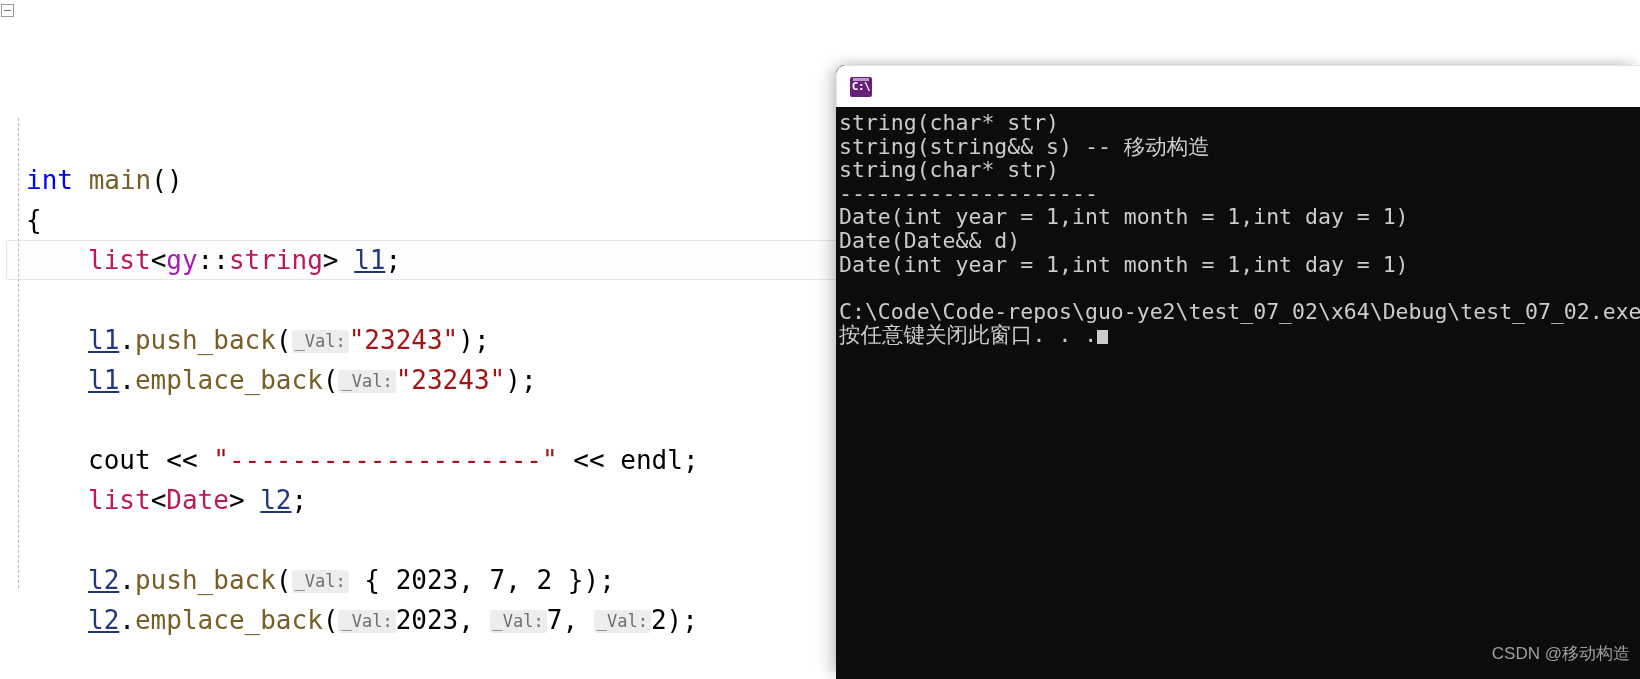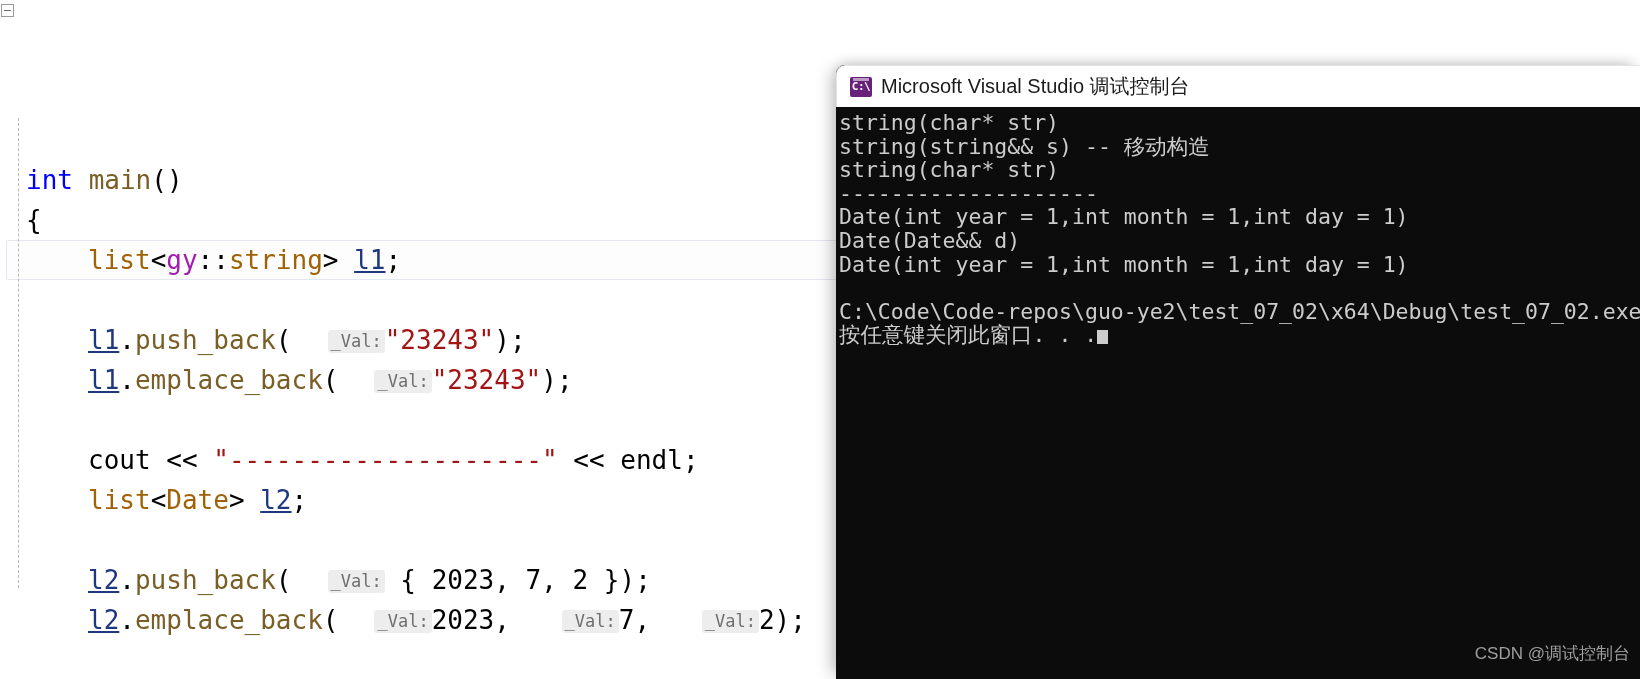--- a/index.html
+++ b/index.html
@@ -60,34 +60,33 @@
     top: 118px;
     width: 0;
     height: 470px;
     border-left: 1px dashed #b9b9b9;
     z-index: 2;
   }
 
   
   .kw   { color: #0000ff; }           
   .fn   { color: #795e26; }           
-  .typ  { color: #a16207; }           
+  .typ  { color: #be185d; }           
   .var  { color: #1f377f; text-decoration: underline; }           
   .str  { color: #a31515; }
   .punc { color: #000000; }
   .ns   { color: #a21caf; }
   .hintpill {
     background: #ededed;
     color: #6f6f6f;
     font-size: 17px;
     padding: 1px 3px 2px 3px;
     border-radius: 3px;
     vertical-align: 2px;
     font-family: "DejaVu Sans Mono", "Liberation Mono", monospace;
-    margin-left: 36px;
   }
 
   
   .i0 { padding-left: 10px; }
   .i1 { padding-left: 72px; }
 
   
   #console-window {
     position: absolute;
     left: 836px; top: 65px;
@@ -175,19 +174,18 @@
     <div class="guide"></div>
     <div id="editor-lines"><div class="ln"><span class="txt i0"><span class="kw">int</span><span class="punc"> </span><span class="fn">main</span><span class="punc">()</span></span></div><div class="ln"><span class="txt i0"><span class="punc">{</span></span></div><div class="ln"><div class="hl-band"></div><span class="txt i1"><span class="typ">list</span><span class="punc">&lt;</span><span class="ns">gy</span><span class="punc">::</span><span class="typ">string</span><span class="punc">&gt; </span><span class="var">l1</span><span class="punc">;</span></span></div><div class="ln"><span class="txt i1">&nbsp;</span></div><div class="ln"><span class="txt i1"><span class="var">l1</span><span class="punc">.</span><span class="fn">push_back</span><span class="punc">(</span><span class="hintpill">_Val:</span><span class="str">"23243"</span><span class="punc">);</span></span></div><div class="ln"><span class="txt i1"><span class="var">l1</span><span class="punc">.</span><span class="fn">emplace_back</span><span class="punc">(</span><span class="hintpill">_Val:</span><span class="str">"23243"</span><span class="punc">);</span></span></div><div class="ln"><span class="txt i1">&nbsp;</span></div><div class="ln"><span class="txt i1"><span class="punc">cout</span><span class="punc"> &lt;&lt; </span><span class="str">"--------------------"</span><span class="punc"> &lt;&lt; </span><span class="punc">endl</span><span class="punc">;</span></span></div><div class="ln"><span class="txt i1"><span class="typ">list</span><span class="punc">&lt;</span><span class="typ">Date</span><span class="punc">&gt; </span><span class="var">l2</span><span class="punc">;</span></span></div><div class="ln"><span class="txt i1">&nbsp;</span></div><div class="ln"><span class="txt i1"><span class="var">l2</span><span class="punc">.</span><span class="fn">push_back</span><span class="punc">(</span><span class="hintpill">_Val:</span><span class="punc"> { 2023, 7, 2 });</span></span></div><div class="ln"><span class="txt i1"><span class="var">l2</span><span class="punc">.</span><span class="fn">emplace_back</span><span class="punc">(</span><span class="hintpill">_Val:</span><span class="punc">2023, </span><span class="hintpill">_Val:</span><span class="punc">7, </span><span class="hintpill">_Val:</span><span class="punc">2);</span></span></div><div class="ln"><span class="txt i1">&nbsp;</span></div></div>
   </div>
 
   <div id="console-window">
     <div id="console-titlebar">
       <span id="console-icon">
         <span class="bar"></span>
         <span class="glyph">C:\</span>
       </span>
-      <span id="console-title-text">Microsoft Visual Studio 调试控制台</span>
     </div>
     <div id="console-body"><div class="cl">string(char* str)</div><div class="cl">string(string&amp;&amp; s) -- 移动构造</div><div class="cl">string(char* str)</div><div class="cl">--------------------</div><div class="cl">Date(int year = 1,int month = 1,int day = 1)</div><div class="cl">Date(Date&amp;&amp; d)</div><div class="cl">Date(int year = 1,int month = 1,int day = 1)</div><div class="cl blank">&nbsp;</div><div class="cl">C:\Code\Code-repos\guo-ye2\test_07_02\x64\Debug\test_07_02.exe (</div><div class="cl">按任意键关闭此窗口. . .<span id="console-cursor"></span></div></div>
-    <div id="watermark">CSDN @调试控制台</div>
+    <div id="watermark">CSDN @移动构造</div>
   </div>
 
 </div>
 
 </body></html>

